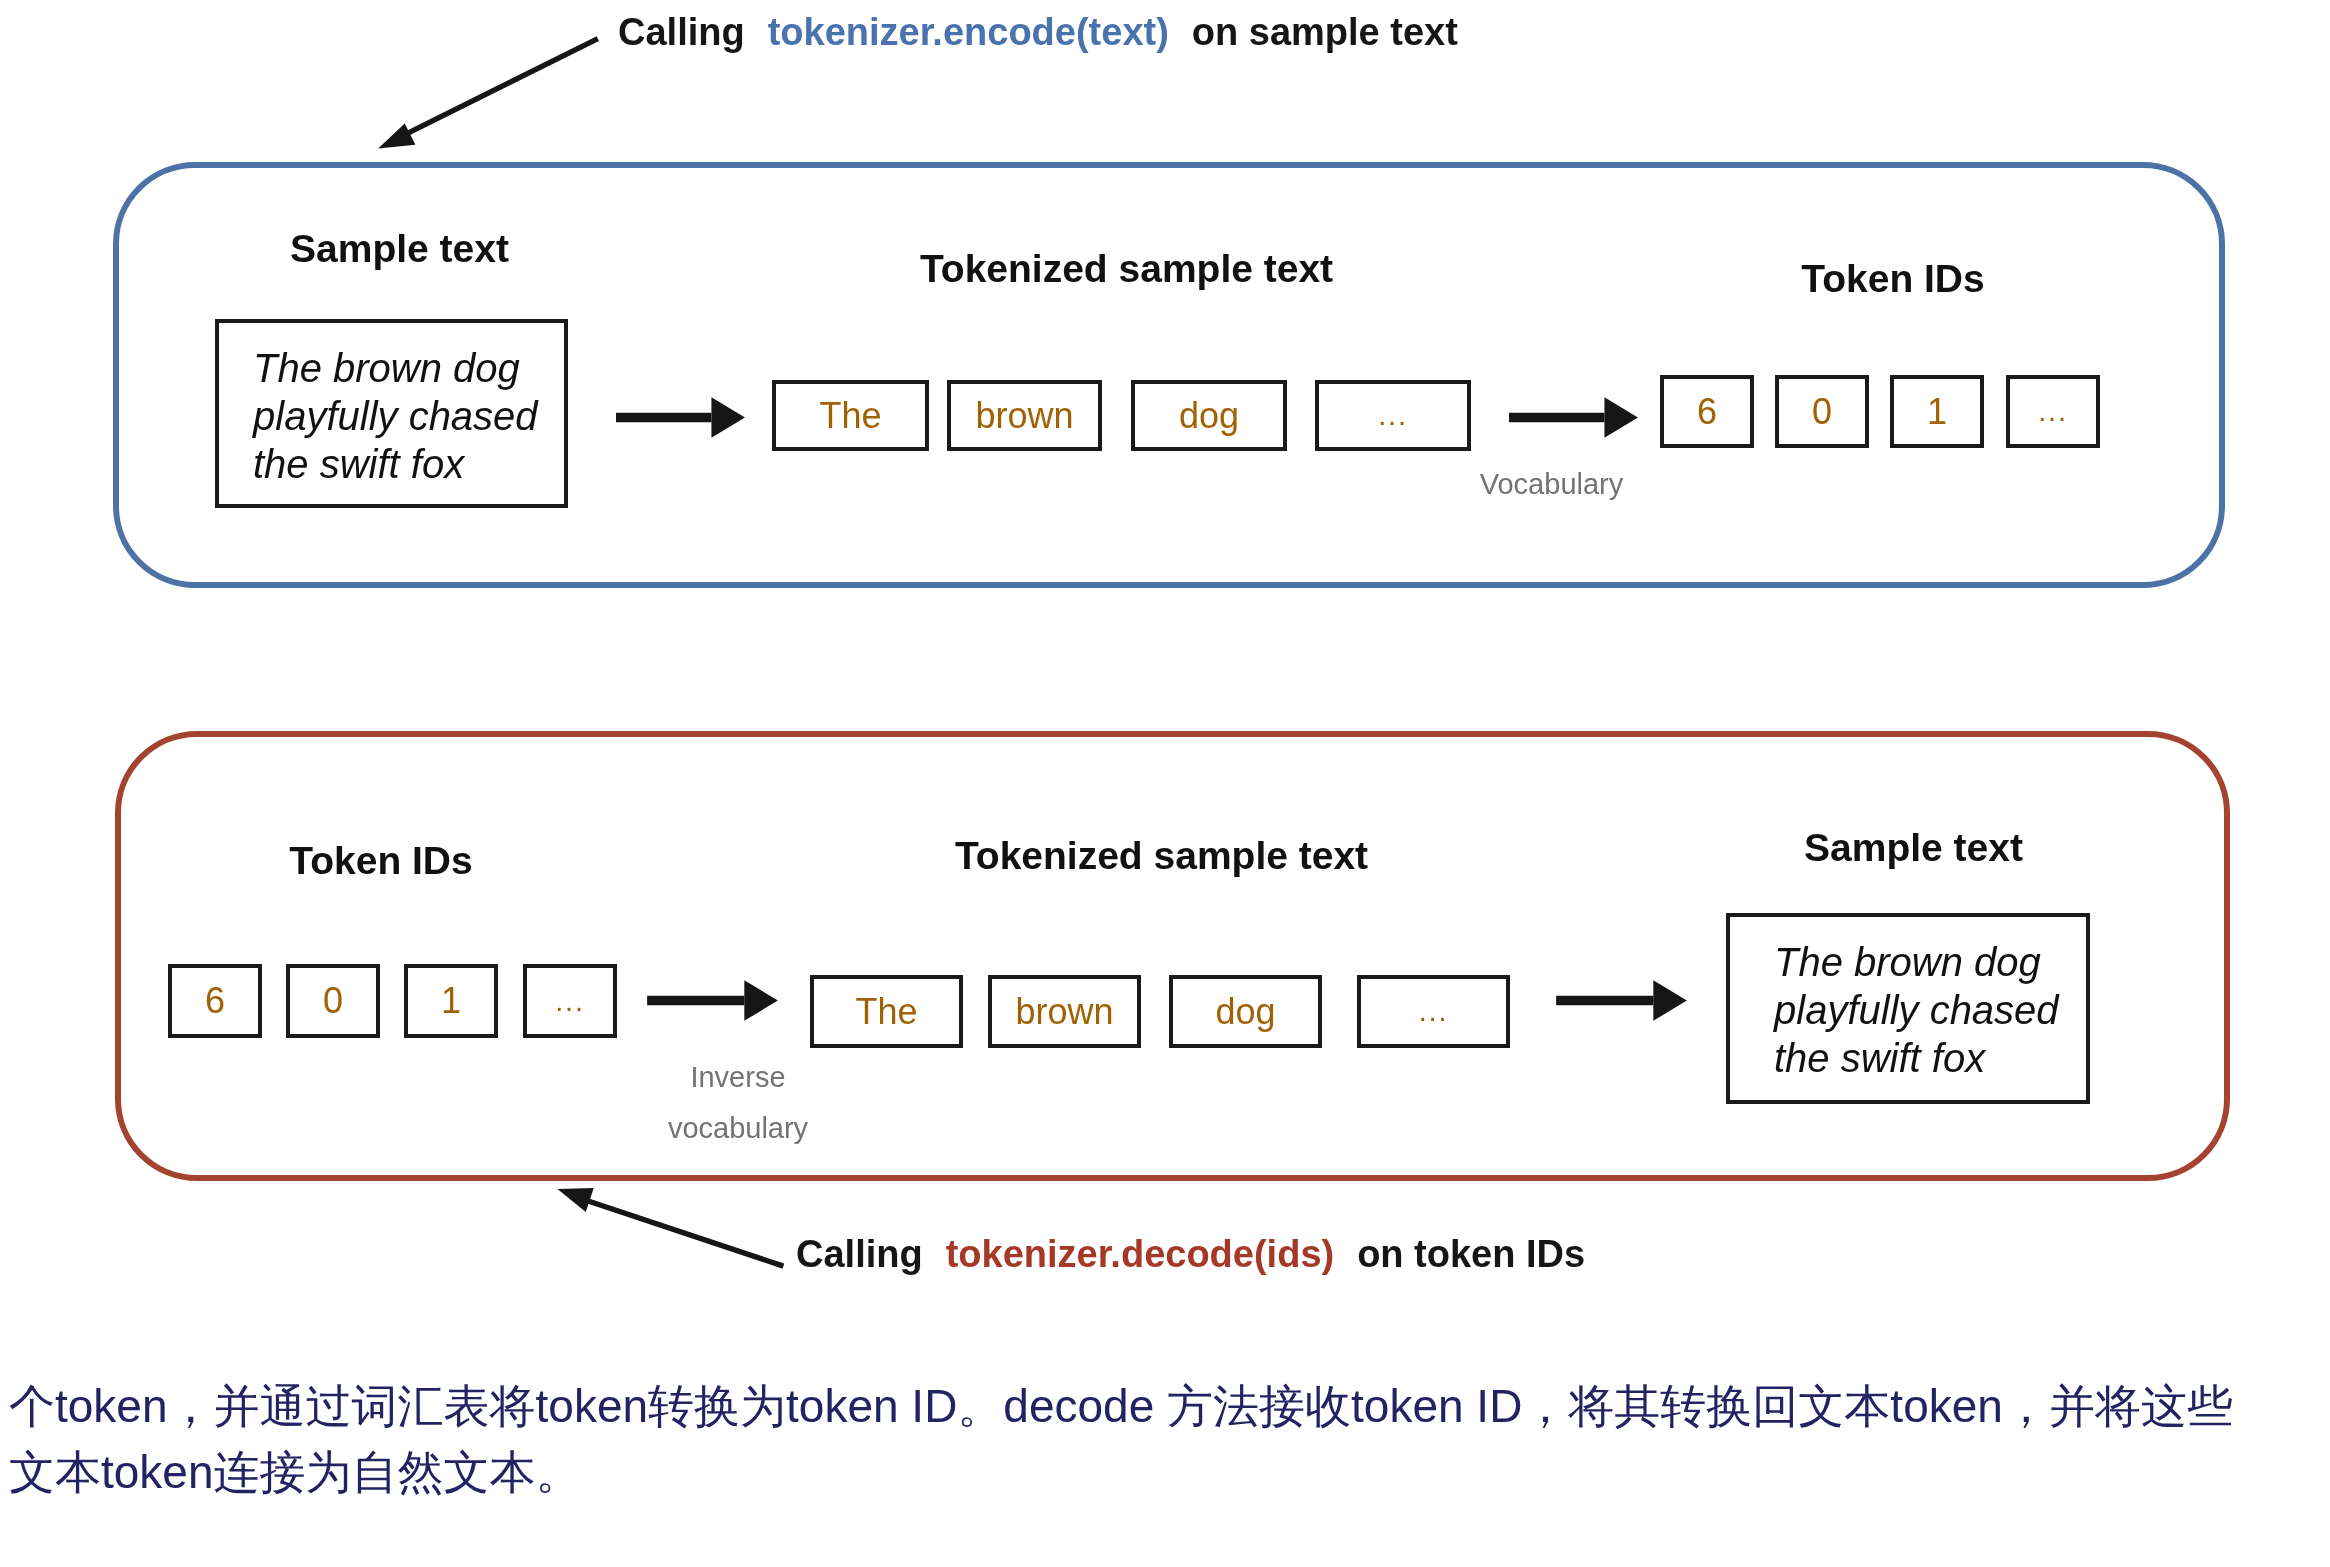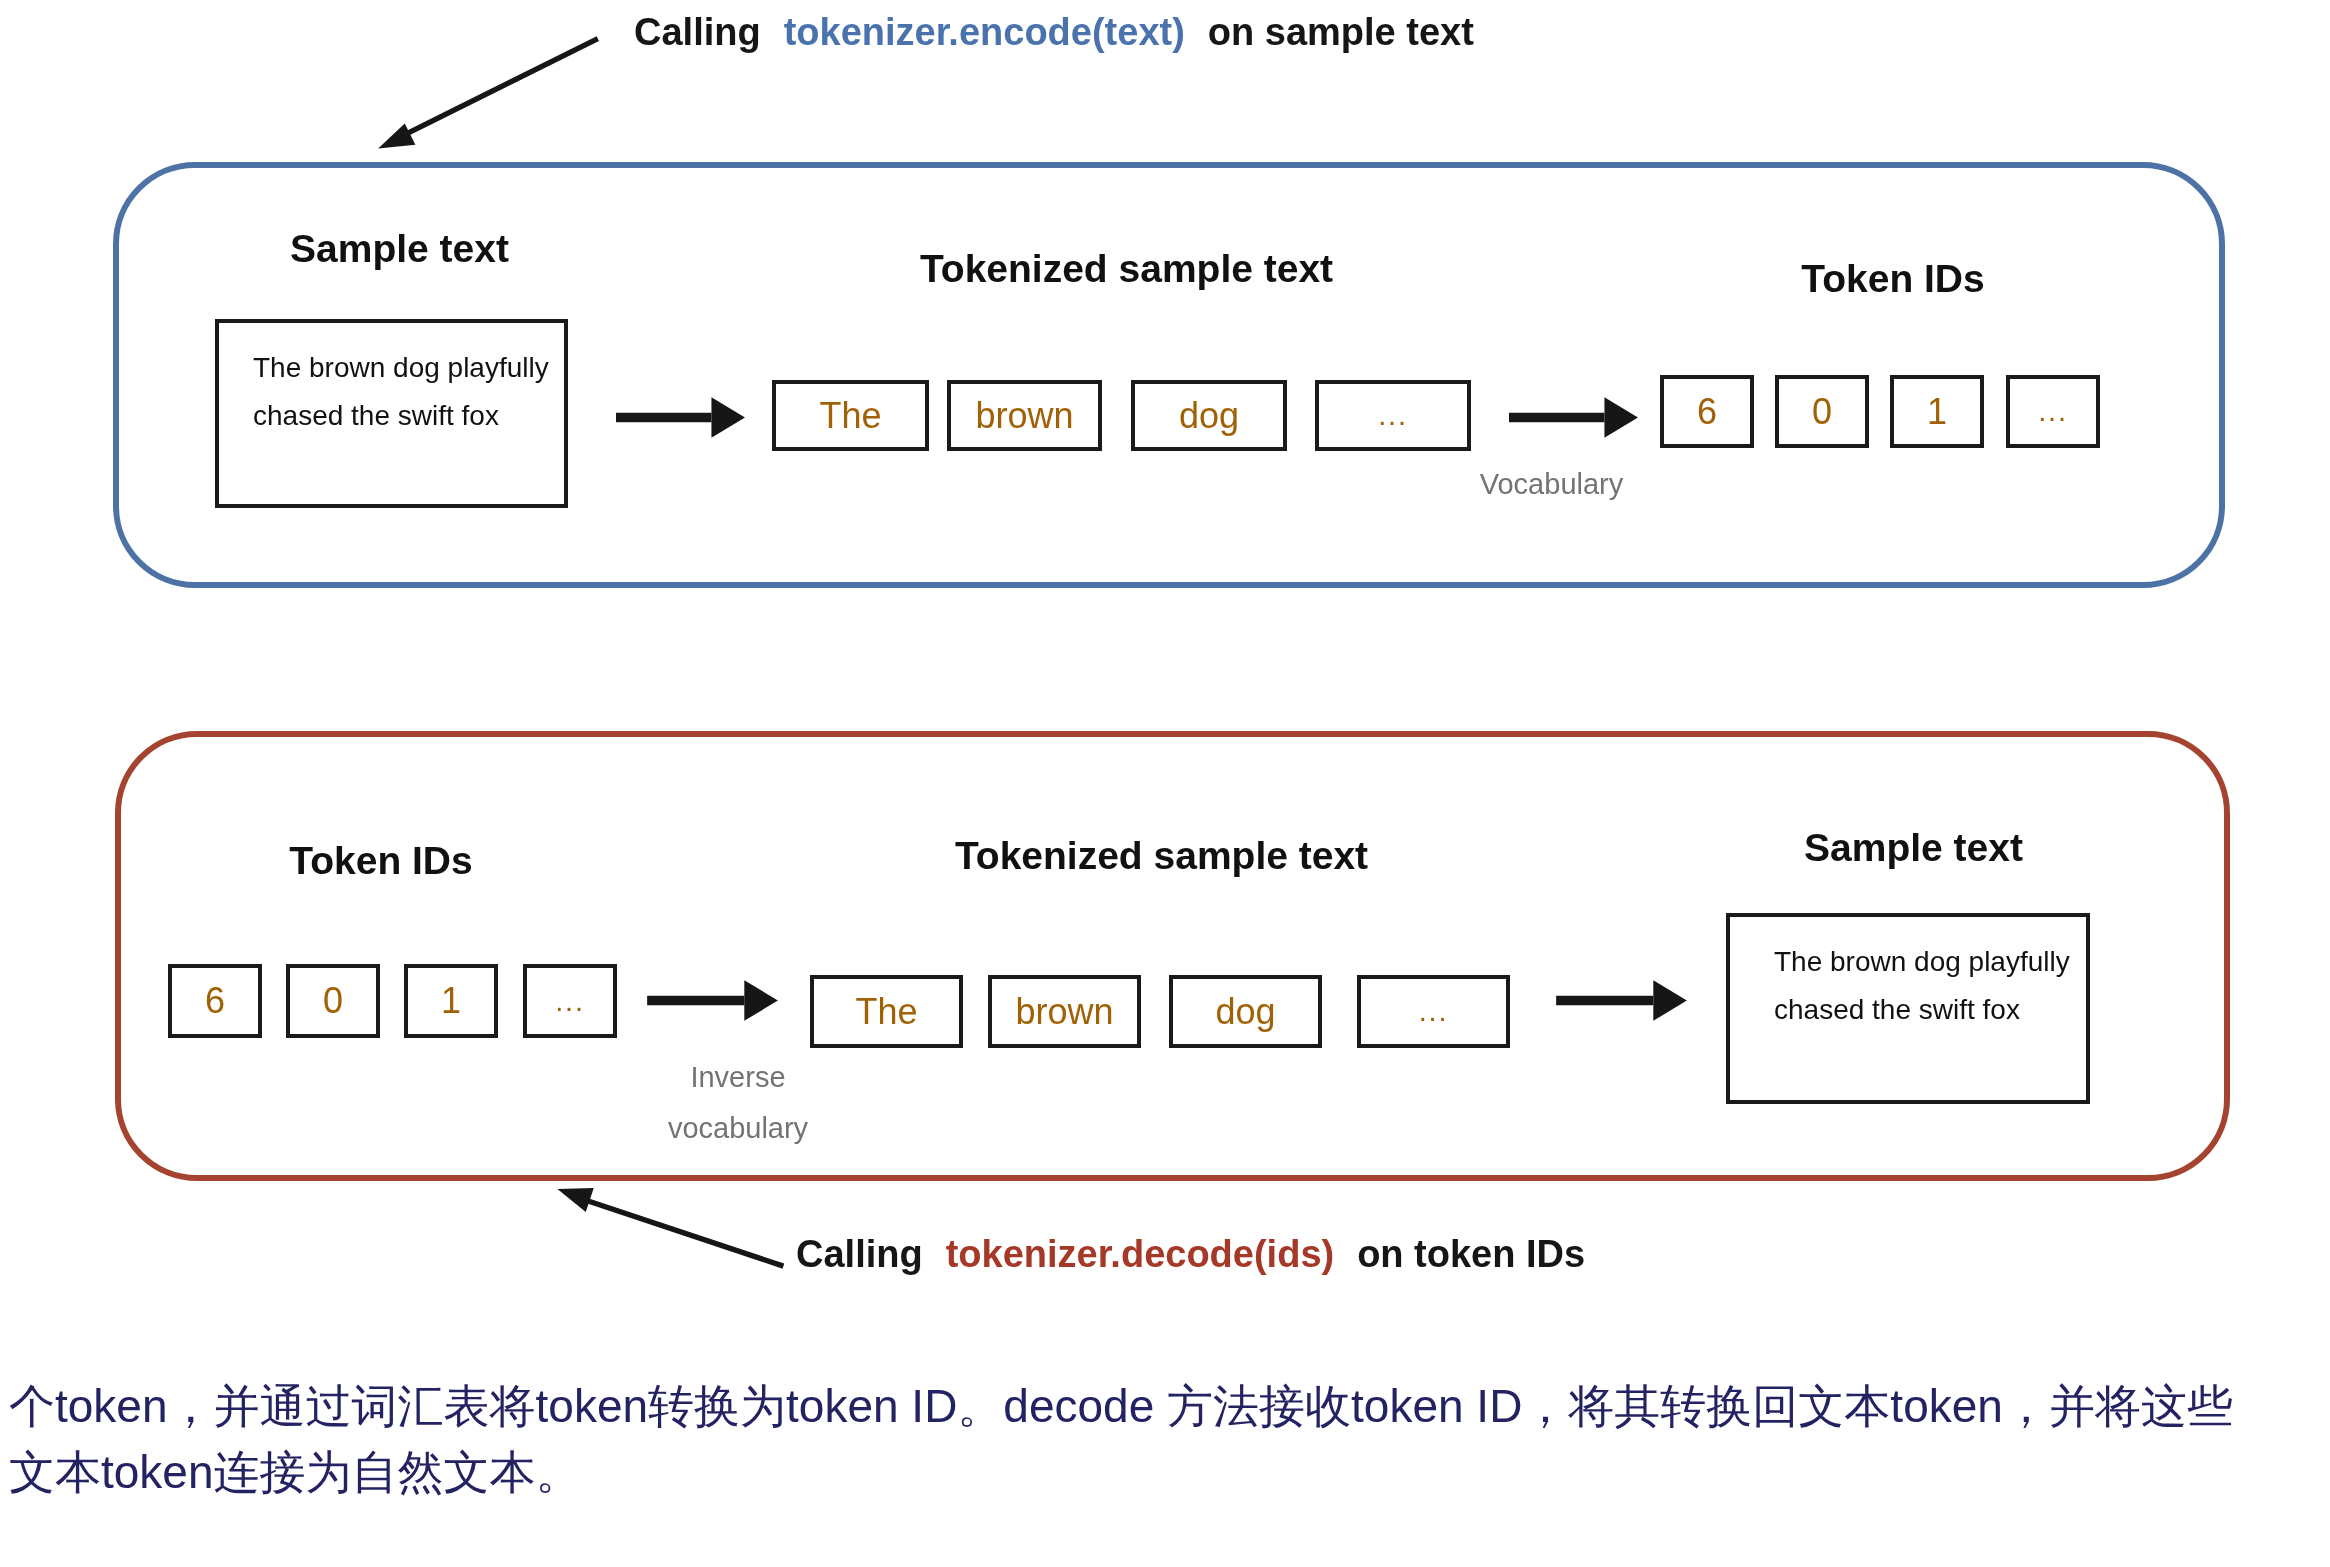--- a/index.html
+++ b/index.html
@@ -15,41 +15,41 @@
   .callout .code-decode{color:#a53827;margin:0 12.4px;}
 
   
   .panel-blue{border:6.2px solid #4d72a6;border-radius:82px;background:transparent;}
   .panel-red{border:6.2px solid #a4432f;border-radius:82px;background:transparent;}
 
   
   .hdr{font-size:39px;font-weight:bold;text-align:center;white-space:nowrap;color:#111;}
 
   
-  .textbox{border:4.4px solid #1a1a1a;background:#fff;font-size:28px;line-height:48px;color:#111;}
+  .textbox{border:4.4px solid #1a1a1a;background:#fff;font-size:40px;line-height:48px;color:#111;font-style:italic;}
   .textbox .inner{padding:21px 10.6px 0 34px;}
 
   
   .cell{border:4.4px solid #1a1a1a;background:#fff;font-size:36px;color:#a16207;
         display:flex;align-items:center;justify-content:center;text-align:center;}
   .cell.ellip{font-size:29px;letter-spacing:1.8px;}
 
   .plain{font-size:29px;text-align:center;color:#737373;white-space:nowrap;}
 
   
   .caption{color:#232363;font-size:46px;line-height:66px;white-space:nowrap;}
 
   svg{display:block;}
 </style>
 </head>
 <body>
 
 <div id="fig">
 
-  <div class="abs callout" style="left:634px;top:10.6px;">
+  <div class="abs callout" style="left:618px;top:10.6px;">
     <span>Calling</span>
     <span class="code-encode">tokenizer.encode(text)</span>
     <span>on sample text</span>
   </div>
 
   <svg class="abs" style="left:364px;top:27px;" width="248" height="133" viewBox="0 0 280 150">
     <line x1="264" y1="13" x2="45" y2="122" stroke="#161616" stroke-width="6"></line>
     <polygon points="16,137 46,109 58,133" fill="#161616"></polygon>
   </svg>
 

